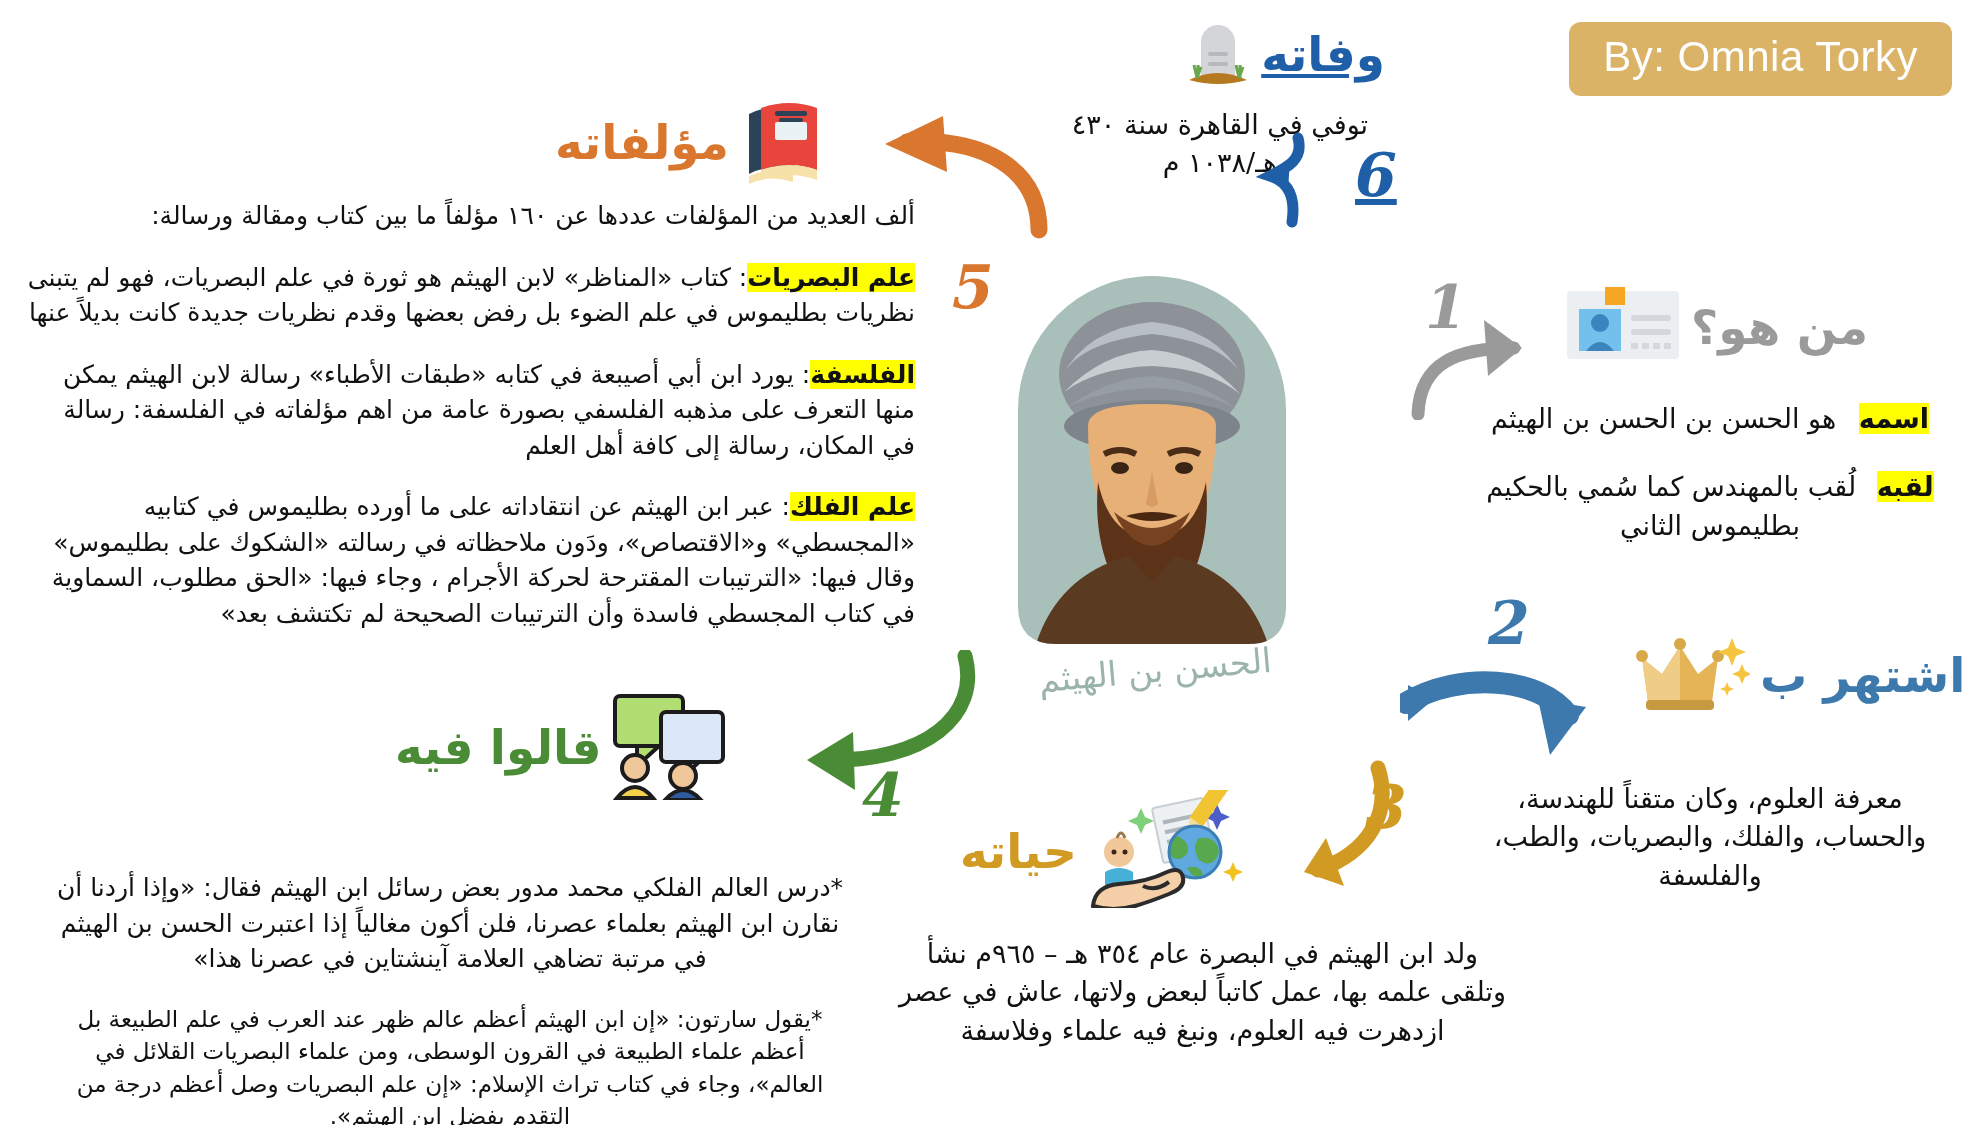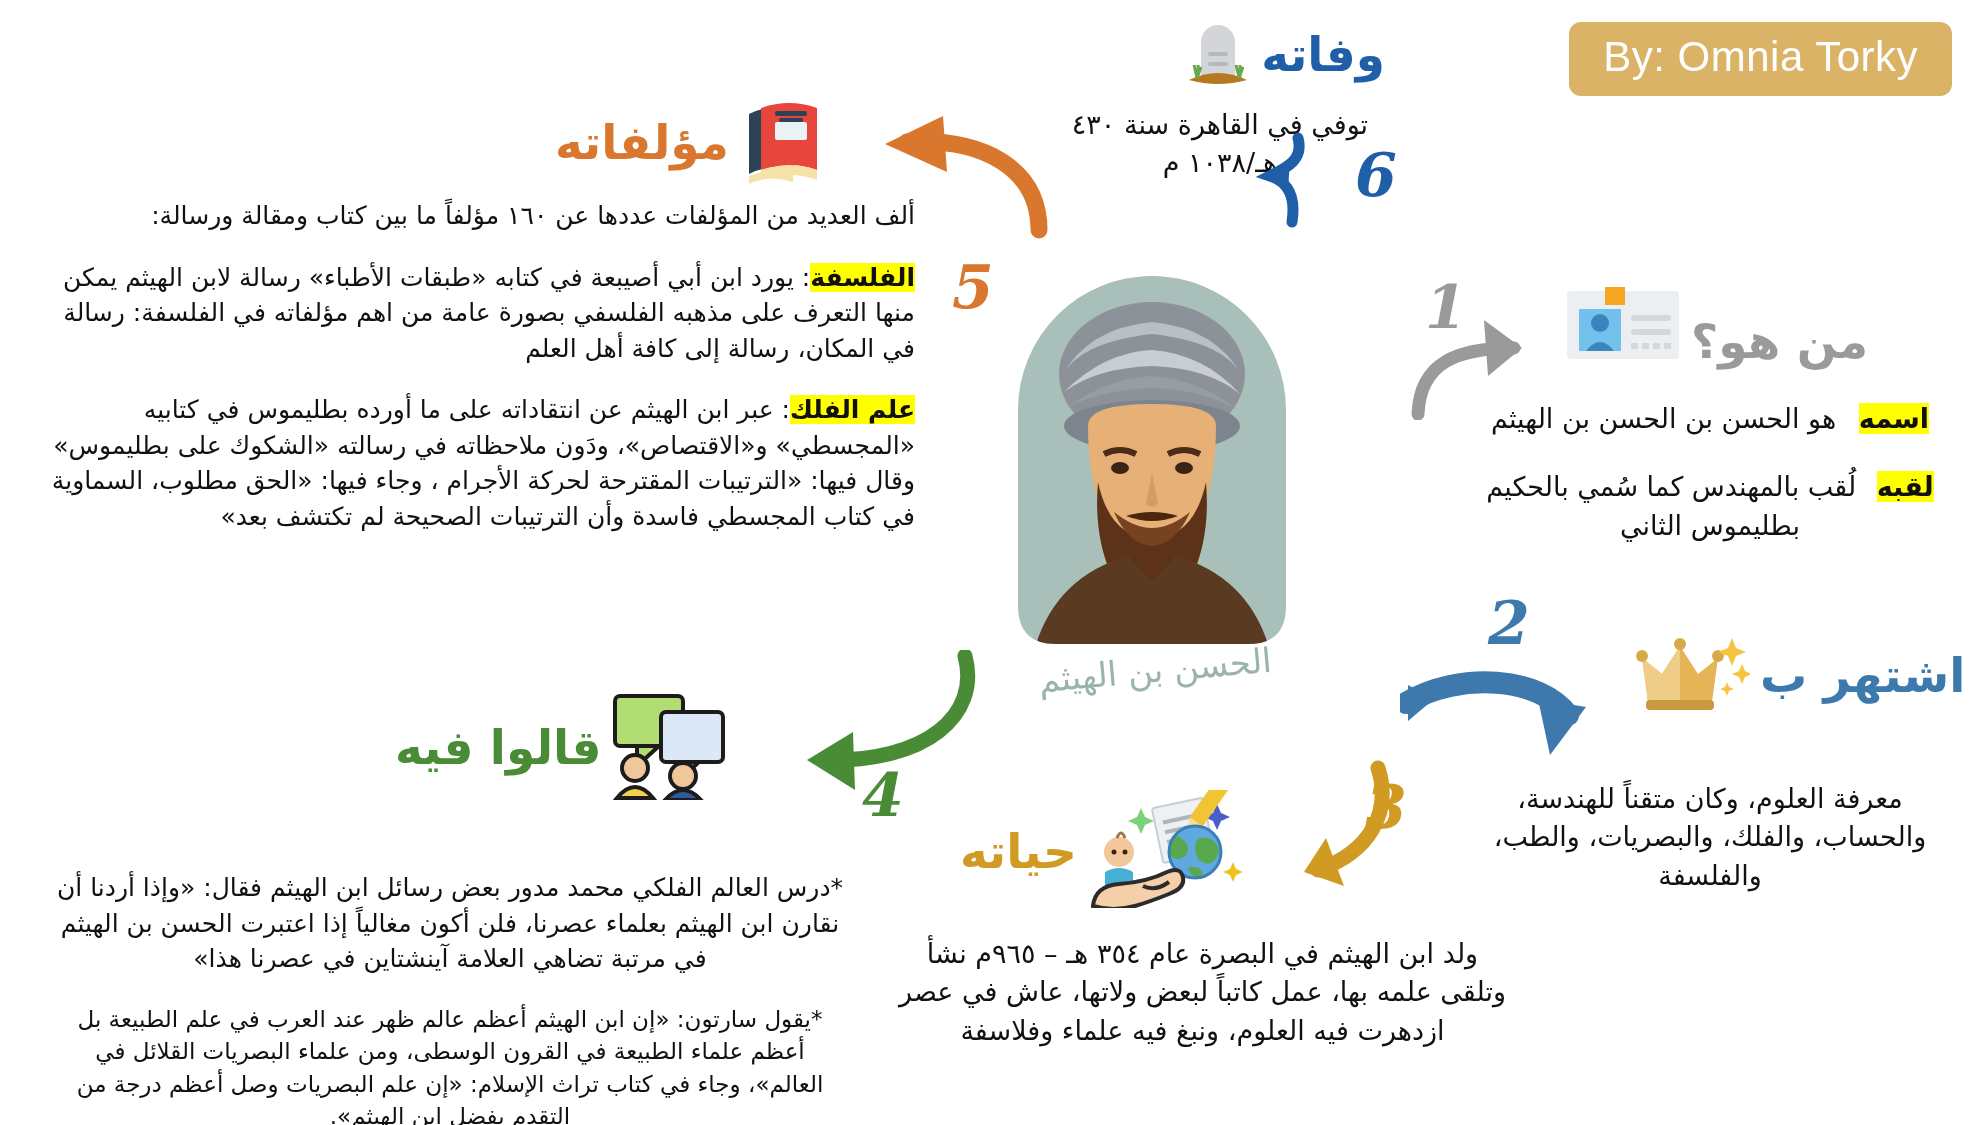--- a/index.html
+++ b/index.html
@@ -13,21 +13,21 @@
     right:28px;top:22px;background:#dbb367;border-radius:12px;
     padding:14px 34px 18px 34px;color:#fff;font-size:42px;
     font-family:"Liberation Sans",sans-serif;letter-spacing:.5px;line-height:1;
   }
 
   
   .sec-head{display:flex;align-items:center;gap:10px;direction:rtl;}
   .sec-title{font-size:47px;font-weight:bold;white-space:nowrap;
              font-family:"DejaVu Sans",sans-serif;}
   .t-gray{color:#9a9a9a;} .t-blue{color:#3d79ac;} .t-gold{color:#d19a22;}
-  .t-green{color:#4a8c36;} .t-orange{color:#d9772f;} .t-dblue{color:#1f5fa8;}
+  .t-green{color:#4a8c36;} .t-orange{color:#d9772f;} .t-dblue{color:#1f5fa8;text-decoration:underline;}
 
   
   .body-ar{direction:rtl;text-align:center;color:#111;
            font-family:"DejaVu Sans",sans-serif;font-size:25px;line-height:1.42;}
   .body-ar.just{text-align:right;}
   .hl{background:#ffff00;font-weight:bold;}
 
   
   .step{font-family:"DejaVu Serif",serif;font-size:60px;font-style:italic;font-weight:bold;}
 
@@ -107,21 +107,21 @@
 
   <div class="abs" style="left:1240px;top:130px;">
     <svg width="80" height="110" viewBox="0 0 80 110">
       <path d="M58,8 C64,30 46,38 30,46 C48,52 56,66 52,92" stroke="#1f5fa8" stroke-width="11" fill="none" stroke-linecap="round"></path>
       <path d="M30,46 L50,30 L48,60 Z" fill="#1f5fa8"></path>
     </svg>
   </div>
   <div class="abs step t-dblue" style="left:1355px;top:140px;color:#1f5fa8;">6</div>
 
   <div class="abs" style="left:1565px;top:285px;">
-    <div class="sec-head" style="justify-content:flex-start;align-items:flex-end;">
+    <div class="sec-head" style="justify-content:flex-start;">
       <span class="sec-title t-gray">من هو؟</span>
       <span class="ico">
         <svg width="116" height="80" viewBox="0 0 116 80">
           <rect x="2" y="6" width="112" height="68" rx="4" fill="#eceff1"></rect>
           <rect x="14" y="24" width="42" height="42" fill="#74c0ec"></rect>
           <circle cx="35" cy="38" r="9" fill="#3b84bd"></circle>
           <path d="M21,66 Q35,48 49,66 Z" fill="#3b84bd"></path>
           <rect x="40" y="2" width="20" height="18" fill="#f5a623"></rect>
           <rect x="66" y="30" width="40" height="6" rx="3" fill="#d4d8dc"></rect>
           <rect x="66" y="44" width="40" height="6" rx="3" fill="#d4d8dc"></rect>
@@ -289,20 +289,23 @@
     <svg width="200" height="130" viewBox="0 0 200 130">
       <path d="M184,120 C184,58 128,28 52,32" stroke="#d9772f" stroke-width="17" fill="none" stroke-linecap="round"></path>
       <path d="M88,6 L30,34 L92,62 Z" fill="#d9772f"></path>
     </svg>
   </div>
   <div class="abs step" style="left:952px;top:252px;color:#d9772f;">5</div>
 
   <div class="abs" style="left:25px;top:198px;width:890px;">
     <div class="body-ar just" style="font-size:25px;">ألف العديد من المؤلفات عددها عن ١٦٠ مؤلفاً ما بين كتاب ومقالة ورسالة:</div>
 
+    <div class="body-ar just" style="font-size:25px;margin-top:26px;">
+      <span class="hl">علم البصريات</span><span>: كتاب «المناظر» لابن الهيثم هو ثورة في علم البصريات، فهو لم يتبنى نظريات بطليموس في علم الضوء بل رفض بعضها وقدم نظريات جديدة كانت بديلاً عنها</span>
+    </div>
 
     <div class="body-ar just" style="font-size:25px;margin-top:26px;">
       <span class="hl">الفلسفة</span><span>: يورد ابن أبي أصيبعة في كتابه «طبقات الأطباء» رسالة لابن الهيثم يمكن منها التعرف على مذهبه الفلسفي بصورة عامة من اهم مؤلفاته في الفلسفة: رسالة في المكان، رسالة إلى كافة أهل العلم</span>
     </div>
 
     <div class="body-ar just" style="font-size:25px;margin-top:26px;">
       <span class="hl">علم الفلك</span><span>: عبر ابن الهيثم عن انتقاداته على ما أورده بطليموس في كتابيه «المجسطي» و«الاقتصاص»، ودَون ملاحظاته في رسالته «الشكوك على بطليموس» وقال فيها: «الترتيبات المقترحة لحركة الأجرام ، وجاء فيها: «الحق مطلوب، السماوية في كتاب المجسطي فاسدة وأن الترتيبات الصحيحة لم تكتشف بعد»</span>
     </div>
   </div>
 

